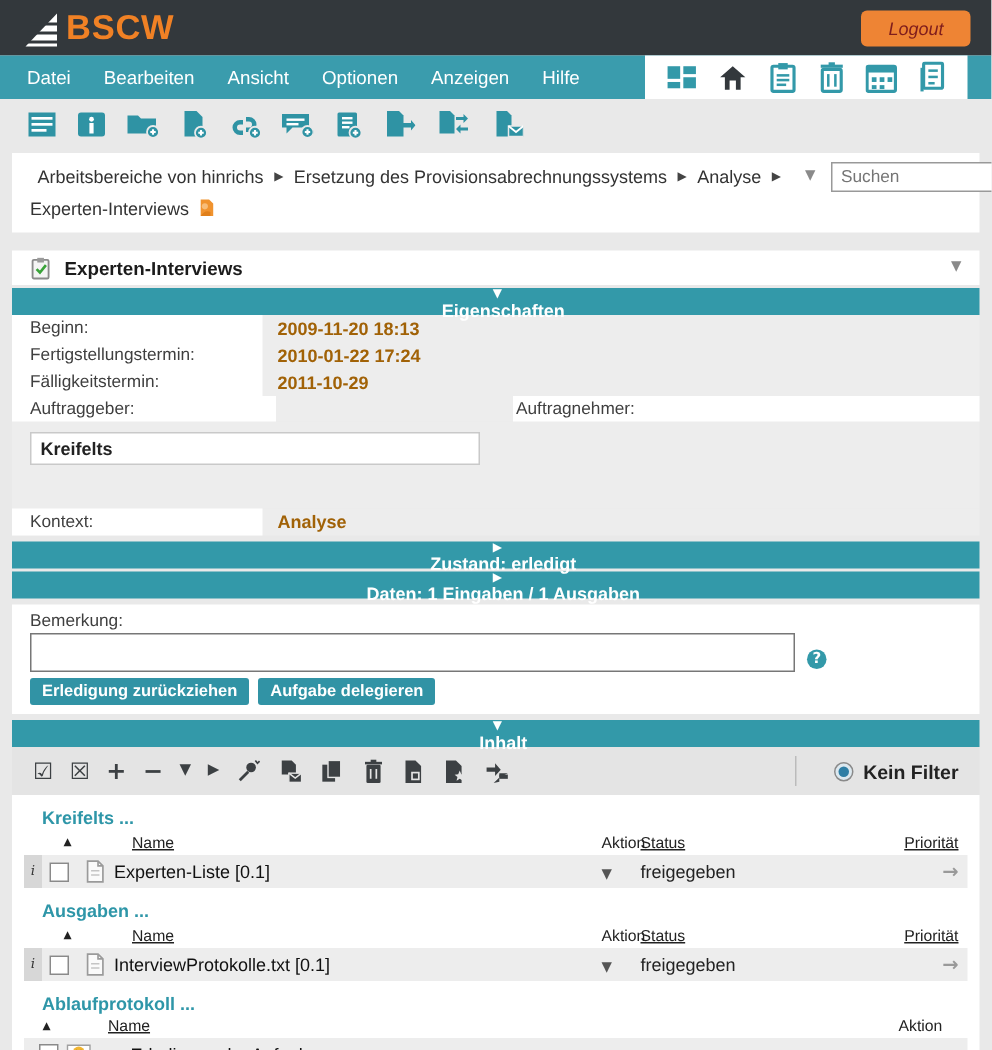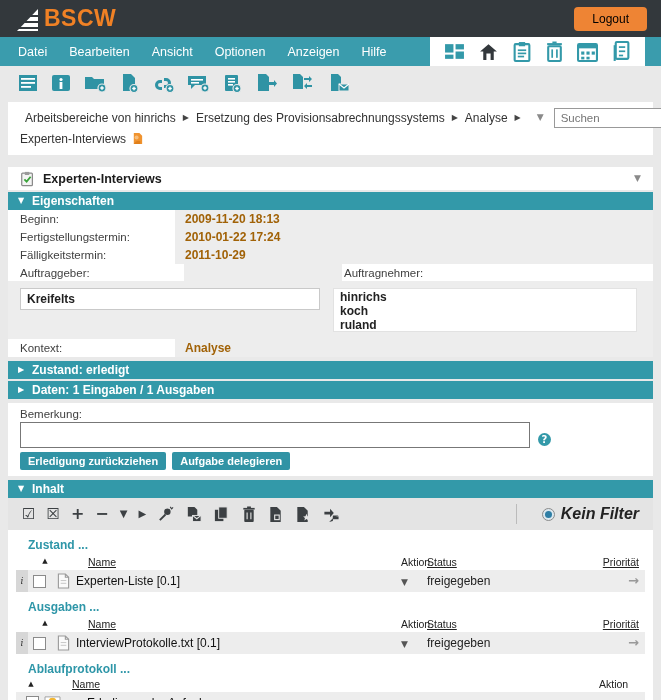--- a/index.html
+++ b/index.html
@@ -11,21 +11,21 @@
   .g-caret-down::before{content:"▼";} .g-caret-right::before{content:"▶";}
   .g-tri-up::before{content:"▲";} .g-plus::before{content:"+";}
   .g-minus::before{content:"−";} .g-arrow-right::before{content:"→";}
   .g-check-box::before{content:"☑";} .g-x-box::before{content:"☒";}
   .g-question::before{content:"?";} .g-info::before{content:"i";}
 
   
   .topbar { height:37px; background:#33383c; display:flex; align-items:center; padding:0 14px; }
   .logo { display:flex; align-items:center; gap:4px; }
   .logo-text { color:#f08125; font-weight:bold; font-size:23px; letter-spacing:.5px; }
-  .logout-btn { margin-left:auto; background:#ee8434; color:#000000; font-size:12px;
+  .logout-btn { margin-left:auto; background:#ee8434; color:#7f1d1d; font-style:italic; font-size:12px;
     border:none; border-radius:4px; padding:5px 18px; cursor:pointer; }
 
   
   .menubar { height:29px; background:#3a9cad; display:flex; align-items:center; padding-left:18px; }
   .menu-item { color:#fff; font-size:12.5px; margin-right:22px; cursor:pointer; }
   .quick-panel { margin-left:auto; margin-right:16px; background:#fff; height:29px; display:flex;
     align-items:center; gap:13px; padding:0 14px; }
   .quick-panel svg { display:block; }
 
   
@@ -40,21 +40,21 @@
   .crumb-drop { color:#8a8a8a; font-size:9px; margin:0 10px 0 14px; cursor:pointer; }
   .search-input { width:148px; height:20px; border:1px solid #999; font-size:11.5px; padding:2px 6px;
     font-family:"Liberation Sans",sans-serif; color:#555; }
 
   
   .title-row { background:#fff; margin:12px 8px 0 8px; height:23px; display:flex; align-items:center; padding:0 12px; }
   .title-row .ttl { font-weight:bold; font-size:12.5px; margin-left:8px; color:#1b1b1b; }
   .title-caret { margin-left:auto; color:#8a8a8a; font-size:9px; cursor:pointer; }
 
   
-  .sec-bar { background:#3399a9; margin:0 8px; height:18px; display:flex; align-items:center; padding-left:10px; cursor:pointer; }
+  .sec-bar { background:#3399a9; margin:0 8px; height:18px; display:flex; align-items:center; padding-left:10px; cursor:pointer;flex-direction:column; }
   .sec-bar .tri { color:#fff; font-size:8px; width:14px; }
   .sec-bar .sec-label { color:#fff; font-weight:bold; font-size:12px; }
   .sec-gap { height:2px; }
 
   
   .prop-row { margin:0 8px; height:18px; display:flex; align-items:center; background:#ededed; }
   .prop-label { width:167px; background:#fff; height:100%; display:flex; align-items:center;
     padding-left:12px; font-size:11.5px; color:#3f3f3f; }
   .prop-value { font-weight:bold; font-size:12px; color:#a16207; padding-left:10px; }
 
@@ -81,21 +81,21 @@
 
   
   .content-toolbar { margin:0 8px; height:32px; background:#e4e4e4; display:flex; align-items:center;
     padding:0 14px; gap:11px; color:#3c4043; }
   .content-toolbar .tico { cursor:pointer; display:flex; align-items:center; }
   .ct-divider { width:1px; height:20px; background:#bbb; margin-left:auto; }
   .radio-wrap { display:flex; align-items:center; gap:6px; margin-left:14px; cursor:pointer; }
   .radio-dot { width:13px; height:13px; border-radius:50%; border:1px solid #8a8a8a; background:#dce8ef;
     display:flex; align-items:center; justify-content:center; }
   .radio-dot i { width:7px; height:7px; border-radius:50%; background:#2e7ea5; display:block; }
-  .radio-label { font-weight:bold; font-size:16px; color:#222;font-style:italic; }
+  .radio-label { font-weight:bold; font-size:13px; color:#222; }
 
   
   .content-area { background:#fff; margin:0 8px; height:193px; padding-top:8px; overflow:hidden; }
   .grp-link { color:#2e96a8; font-weight:bold; font-size:12px; padding-left:20px; cursor:pointer; }
   .tbl-header { display:flex; align-items:center; height:13px; margin-top:3px; font-size:10.5px; color:#222; }
   .th-u { text-decoration:underline; cursor:pointer; }
   .col-gutter { width:12px; flex:none; }
   .col-sort { width:34px; flex:none; text-align:center; color:#222; font-size:7px; cursor:pointer; }
   .col-icon { width:26px; flex:none; display:flex; align-items:center; justify-content:center; }
   .col-name { flex:1; }
@@ -312,25 +312,20 @@
   <div class="prop-value">2011-10-29</div>
 </div>
 
 <div class="party-labels">
   <div class="pl-left">Auftraggeber:</div>
   <div class="pl-mid"></div>
   <div class="pl-right">Auftragnehmer:</div>
 </div>
 <div class="party-boxes">
   <div class="box-left">Kreifelts</div>
-  <div class="box-right">
-    <div>hinrichs</div>
-    <div>koch</div>
-    <div>ruland</div>
-  </div>
 </div>
 
 <div class="prop-row">
   <div class="prop-label">Kontext:</div>
   <div class="prop-value">Analyse</div>
 </div>
 
 <div style="height:4px"></div>
 <div class="sec-bar">
   <span class="g tri g-caret-right"></span>
@@ -420,21 +415,21 @@
   <div class="radio-wrap">
     <span class="radio-dot">
         <i></i>
       </span>
     <span class="radio-label">Kein Filter</span>
   </div>
 </div>
 
 <div class="content-area">
 
-  <div class="grp-link">Zustand ...</div>
+  <div class="grp-link">Kreifelts ...</div>
   <div class="tbl-header" style="padding:0 8px">
     <div class="col-gutter"></div>
     <div class="g col-sort g-tri-up"></div>
     <div class="col-icon"></div>
     <div class="col-name th-u">Name</div>
     <div class="col-aktion">Aktion</div>
     <div class="col-status th-u">Status</div>
     <div class="col-prio th-u">Priorität</div>
   </div>
   <div class="file-row" style="margin:2px 8px 0 8px">

